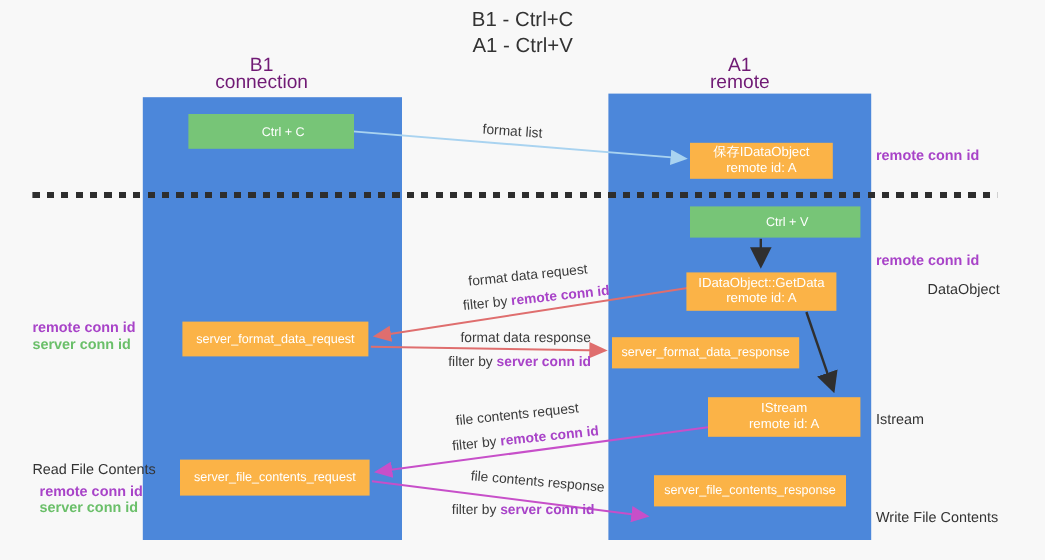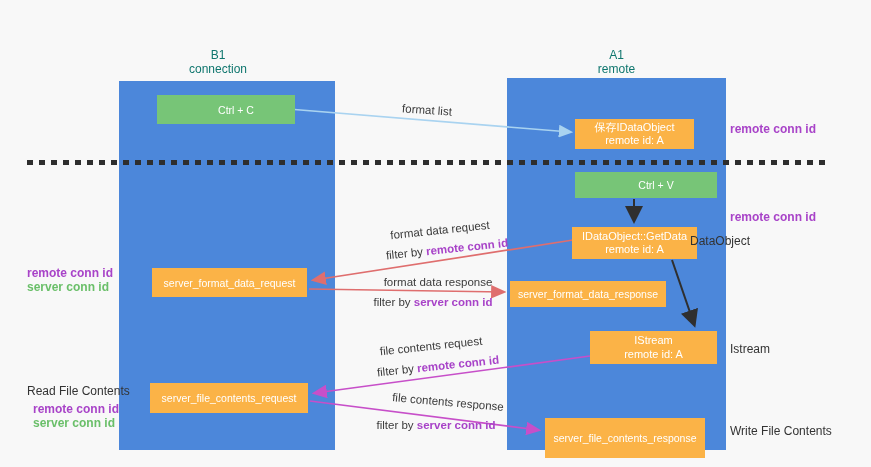--- a/index.html
+++ b/index.html
@@ -11,22 +11,22 @@
     position:relative;
     width:871px;height:467px;
     background:#f8f8f8;
     overflow:hidden;
   }
   .title{
     position:absolute;left:0;top:6px;width:871px;
     text-align:center;color:#333;font-size:17px;line-height:21px;
   }
   .lane-header{
-    position:absolute;text-align:center;color:#0f766e;
-    font-size:12px;line-height:14px;top:48px;
+    position:absolute;text-align:center;color:#701a75;
+    font-size:16px;line-height:14px;top:48px;
   }
   .lane-header.b1{left:110px;width:216px;}
   .lane-header.a1{left:507px;width:219px;}
   .lane{
     position:absolute;background:var(--lane-blue);
   }
   .lane.b1{left:119px;top:81px;width:216px;height:369px;}
   .lane.a1{left:507px;top:78px;width:219px;height:372px;}
   .dashed-line{
     position:absolute;left:27px;top:160px;width:804px;height:5px;
@@ -42,21 +42,21 @@
   .node .l1,.node .l2{font-size:11px;line-height:13.5px;}
   .node.single{font-size:10.5px;}
   .n-ctrl-c{left:157px;top:95px;width:118px;height:29px;}
   .n-save{left:575px;top:119px;width:119px;height:30px;}
   .n-ctrl-v{left:575px;top:172px;width:122px;height:26px;}
   .n-getdata{left:572px;top:227px;width:125px;height:32px;}
   .n-fmt-req{left:152px;top:268px;width:155px;height:29px;}
   .n-fmt-resp{left:510px;top:281px;width:156px;height:26px;}
   .n-istream{left:590px;top:331px;width:127px;height:33px;}
   .n-file-req{left:150px;top:383px;width:158px;height:30px;}
-  .n-file-resp{left:545px;top:418px;width:160px;height:40px;}
+  .n-file-resp{left:545px;top:396px;width:160px;height:26px;}
   .side-label{
     position:absolute;font-size:12px;white-space:nowrap;color:#333;
   }
   .side-label.purple{color:var(--text-purple);font-weight:bold;}
   .side-label.green{color:var(--text-green);font-weight:bold;}
   .edge-label{
     position:absolute;font-size:11.5px;color:#3b3b3b;white-space:nowrap;
     transform:translate(-50%,-50%);
   }
   .edge-label .purple{color:var(--text-purple);font-weight:bold;}
@@ -71,20 +71,24 @@
   #mBlue path{fill:var(--arrow-blue);}
   #mBlack path{fill:#2f2f2f;}
   #mRed path{fill:var(--arrow-red);}
   #mMagenta path{fill:var(--arrow-magenta);}
 </style>
 </head>
 <body>
 
 <div class="canvas">
 
+  <div class="title">
+    <div>B1 - Ctrl+C</div>
+    <div>A1 - Ctrl+V</div>
+  </div>
 
   <div class="lane-header b1">
     <div>B1</div>
     <div>connection</div>
   </div>
   <div class="lane-header a1">
     <div>A1</div>
     <div>remote</div>
   </div>
 
@@ -163,21 +167,21 @@
   </div>
 
   <div class="edge-label rot-cw" style="left:448px;top:402px;">file contents response</div>
   <div class="edge-label" style="left:436px;top:425px;">
     <span>filter by</span>
     <span class="purple">server conn id</span>
   </div>
 
   <div class="side-label purple" style="left:730px;top:122px;">remote conn id</div>
   <div class="side-label purple" style="left:730px;top:210px;">remote conn id</div>
-  <div class="side-label" style="left:690px;top:234px;">DataObject</div>
+  <div class="side-label" style="left:773px;top:234px;">DataObject</div>
   <div class="side-label" style="left:730px;top:342px;">Istream</div>
   <div class="side-label" style="left:730px;top:424px;">Write File Contents</div>
 
   <div class="side-label purple" style="left:27px;top:266px;">remote conn id</div>
   <div class="side-label green" style="left:27px;top:280px;">server conn id</div>
   <div class="side-label" style="left:27px;top:384px;">Read File Contents</div>
   <div class="side-label purple" style="left:33px;top:402px;">remote conn id</div>
   <div class="side-label green" style="left:33px;top:416px;">server conn id</div>
 
 </div>

